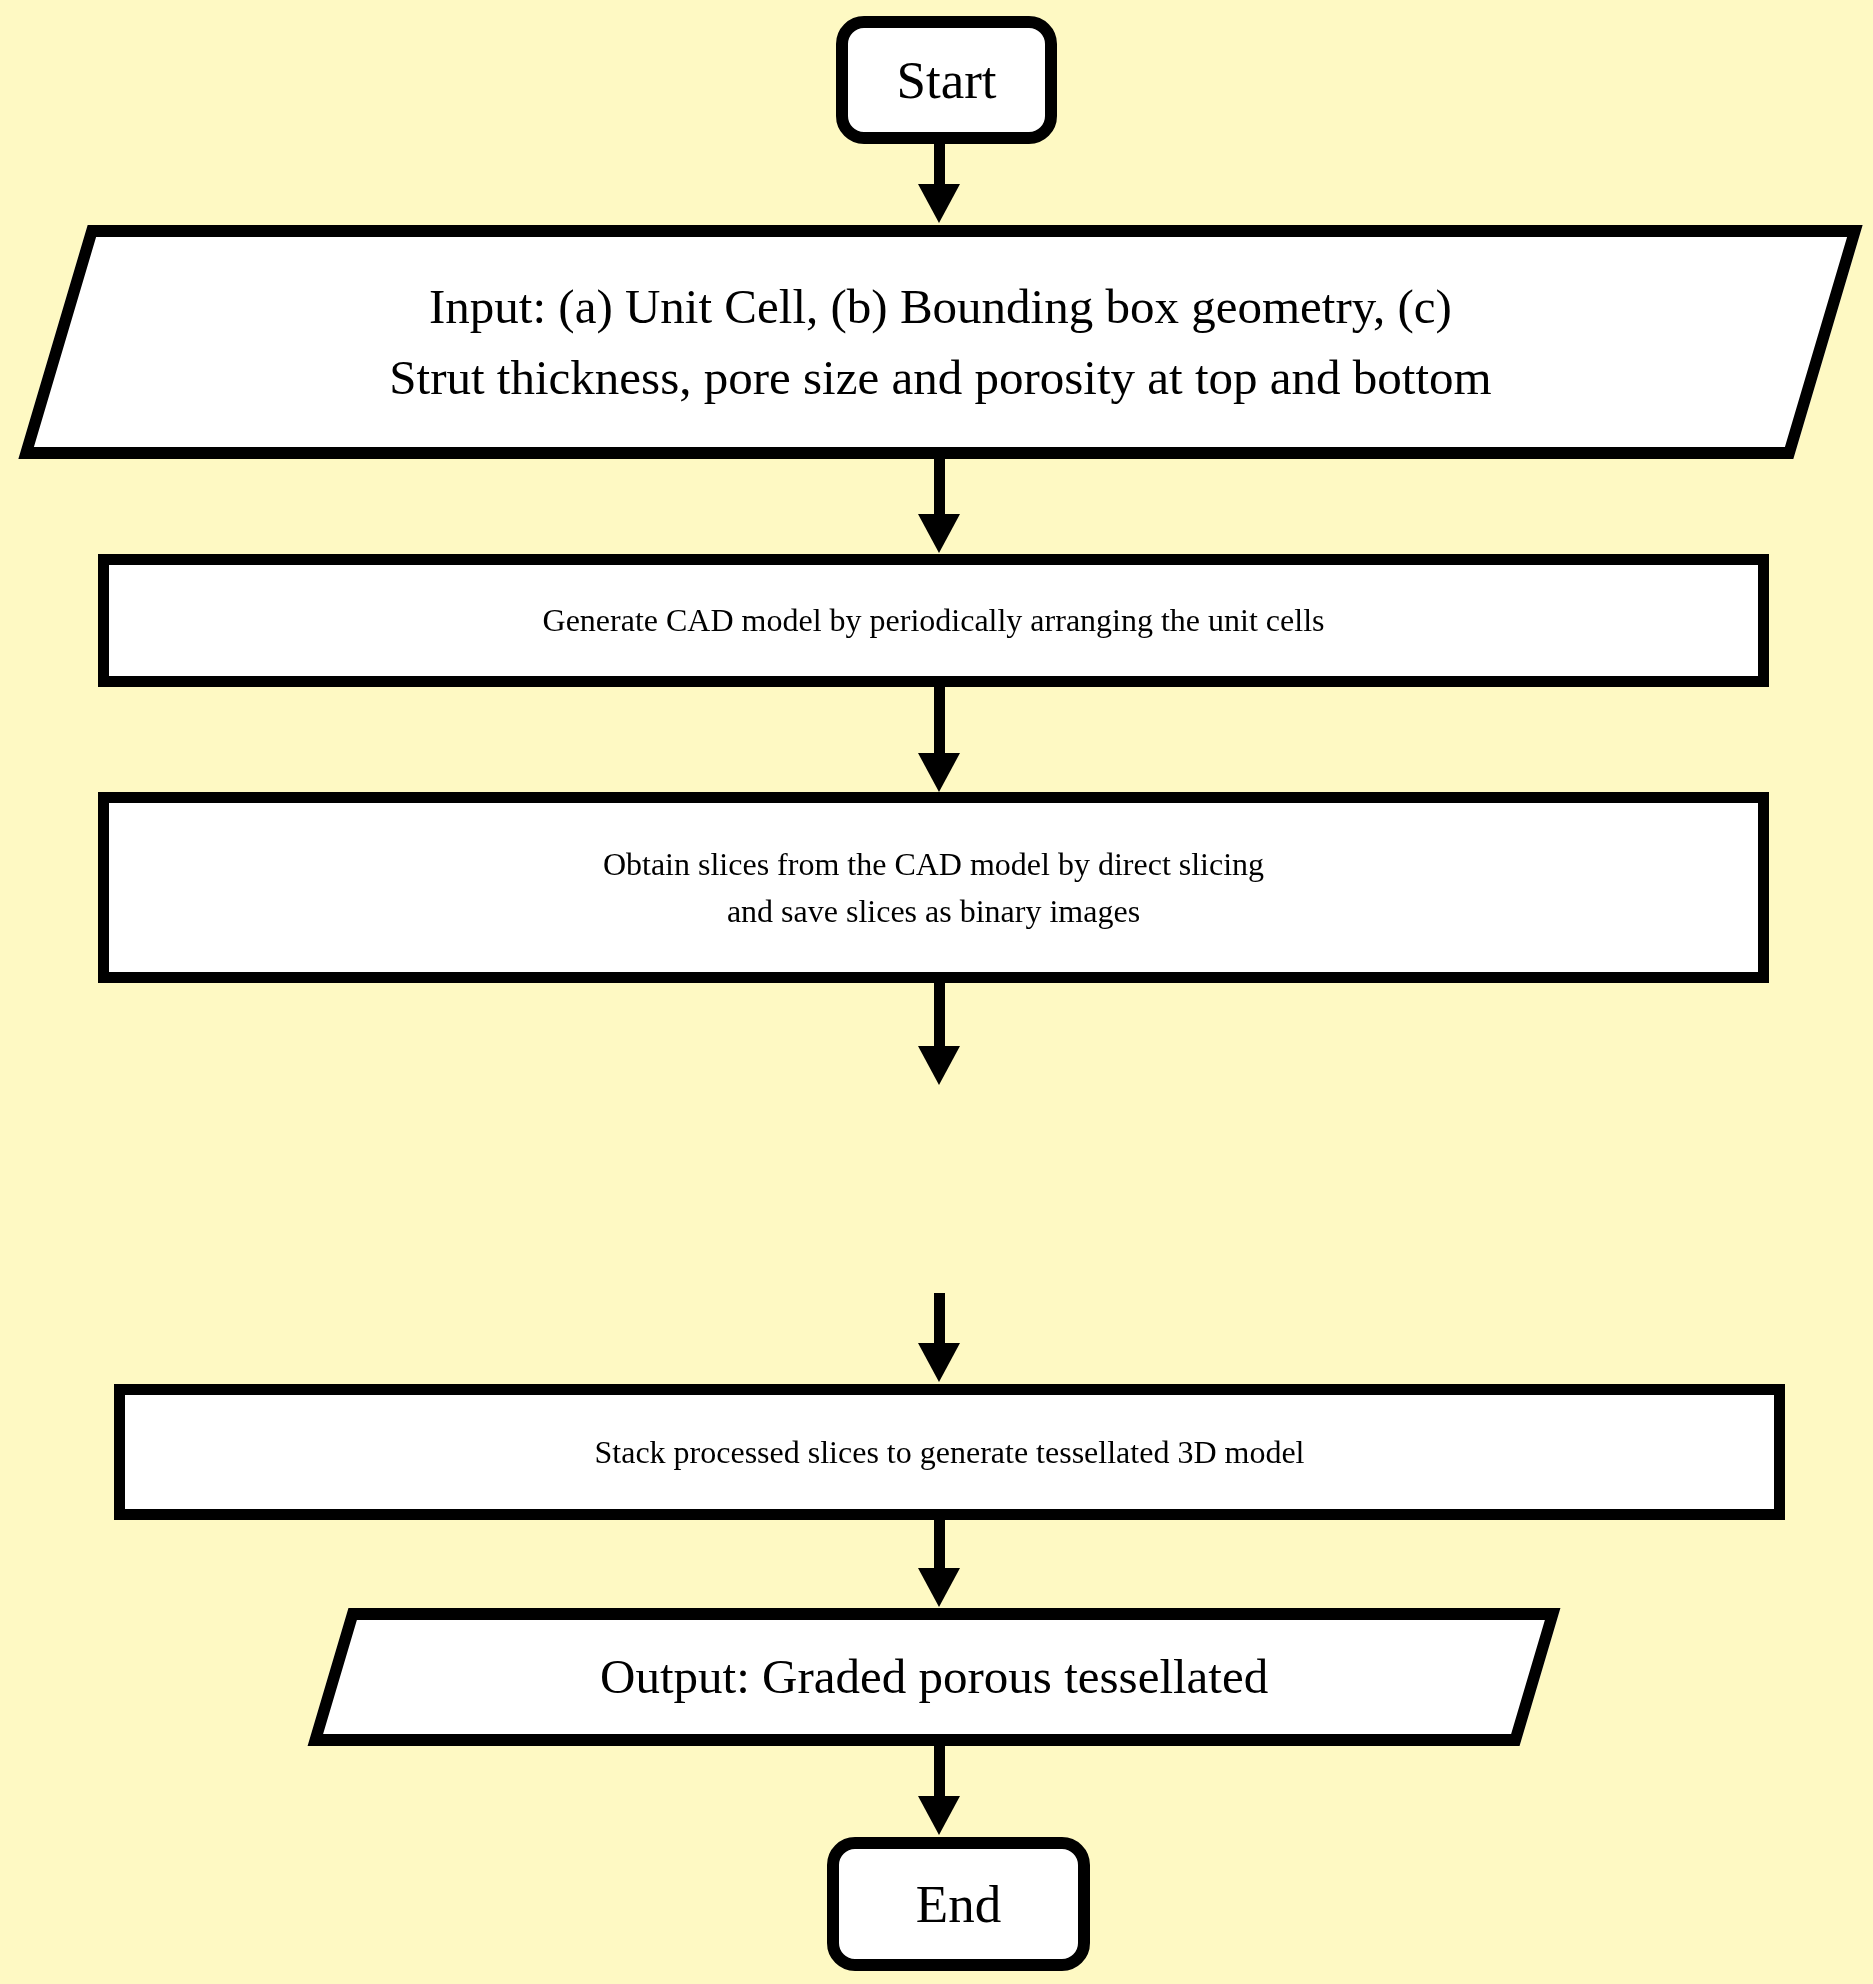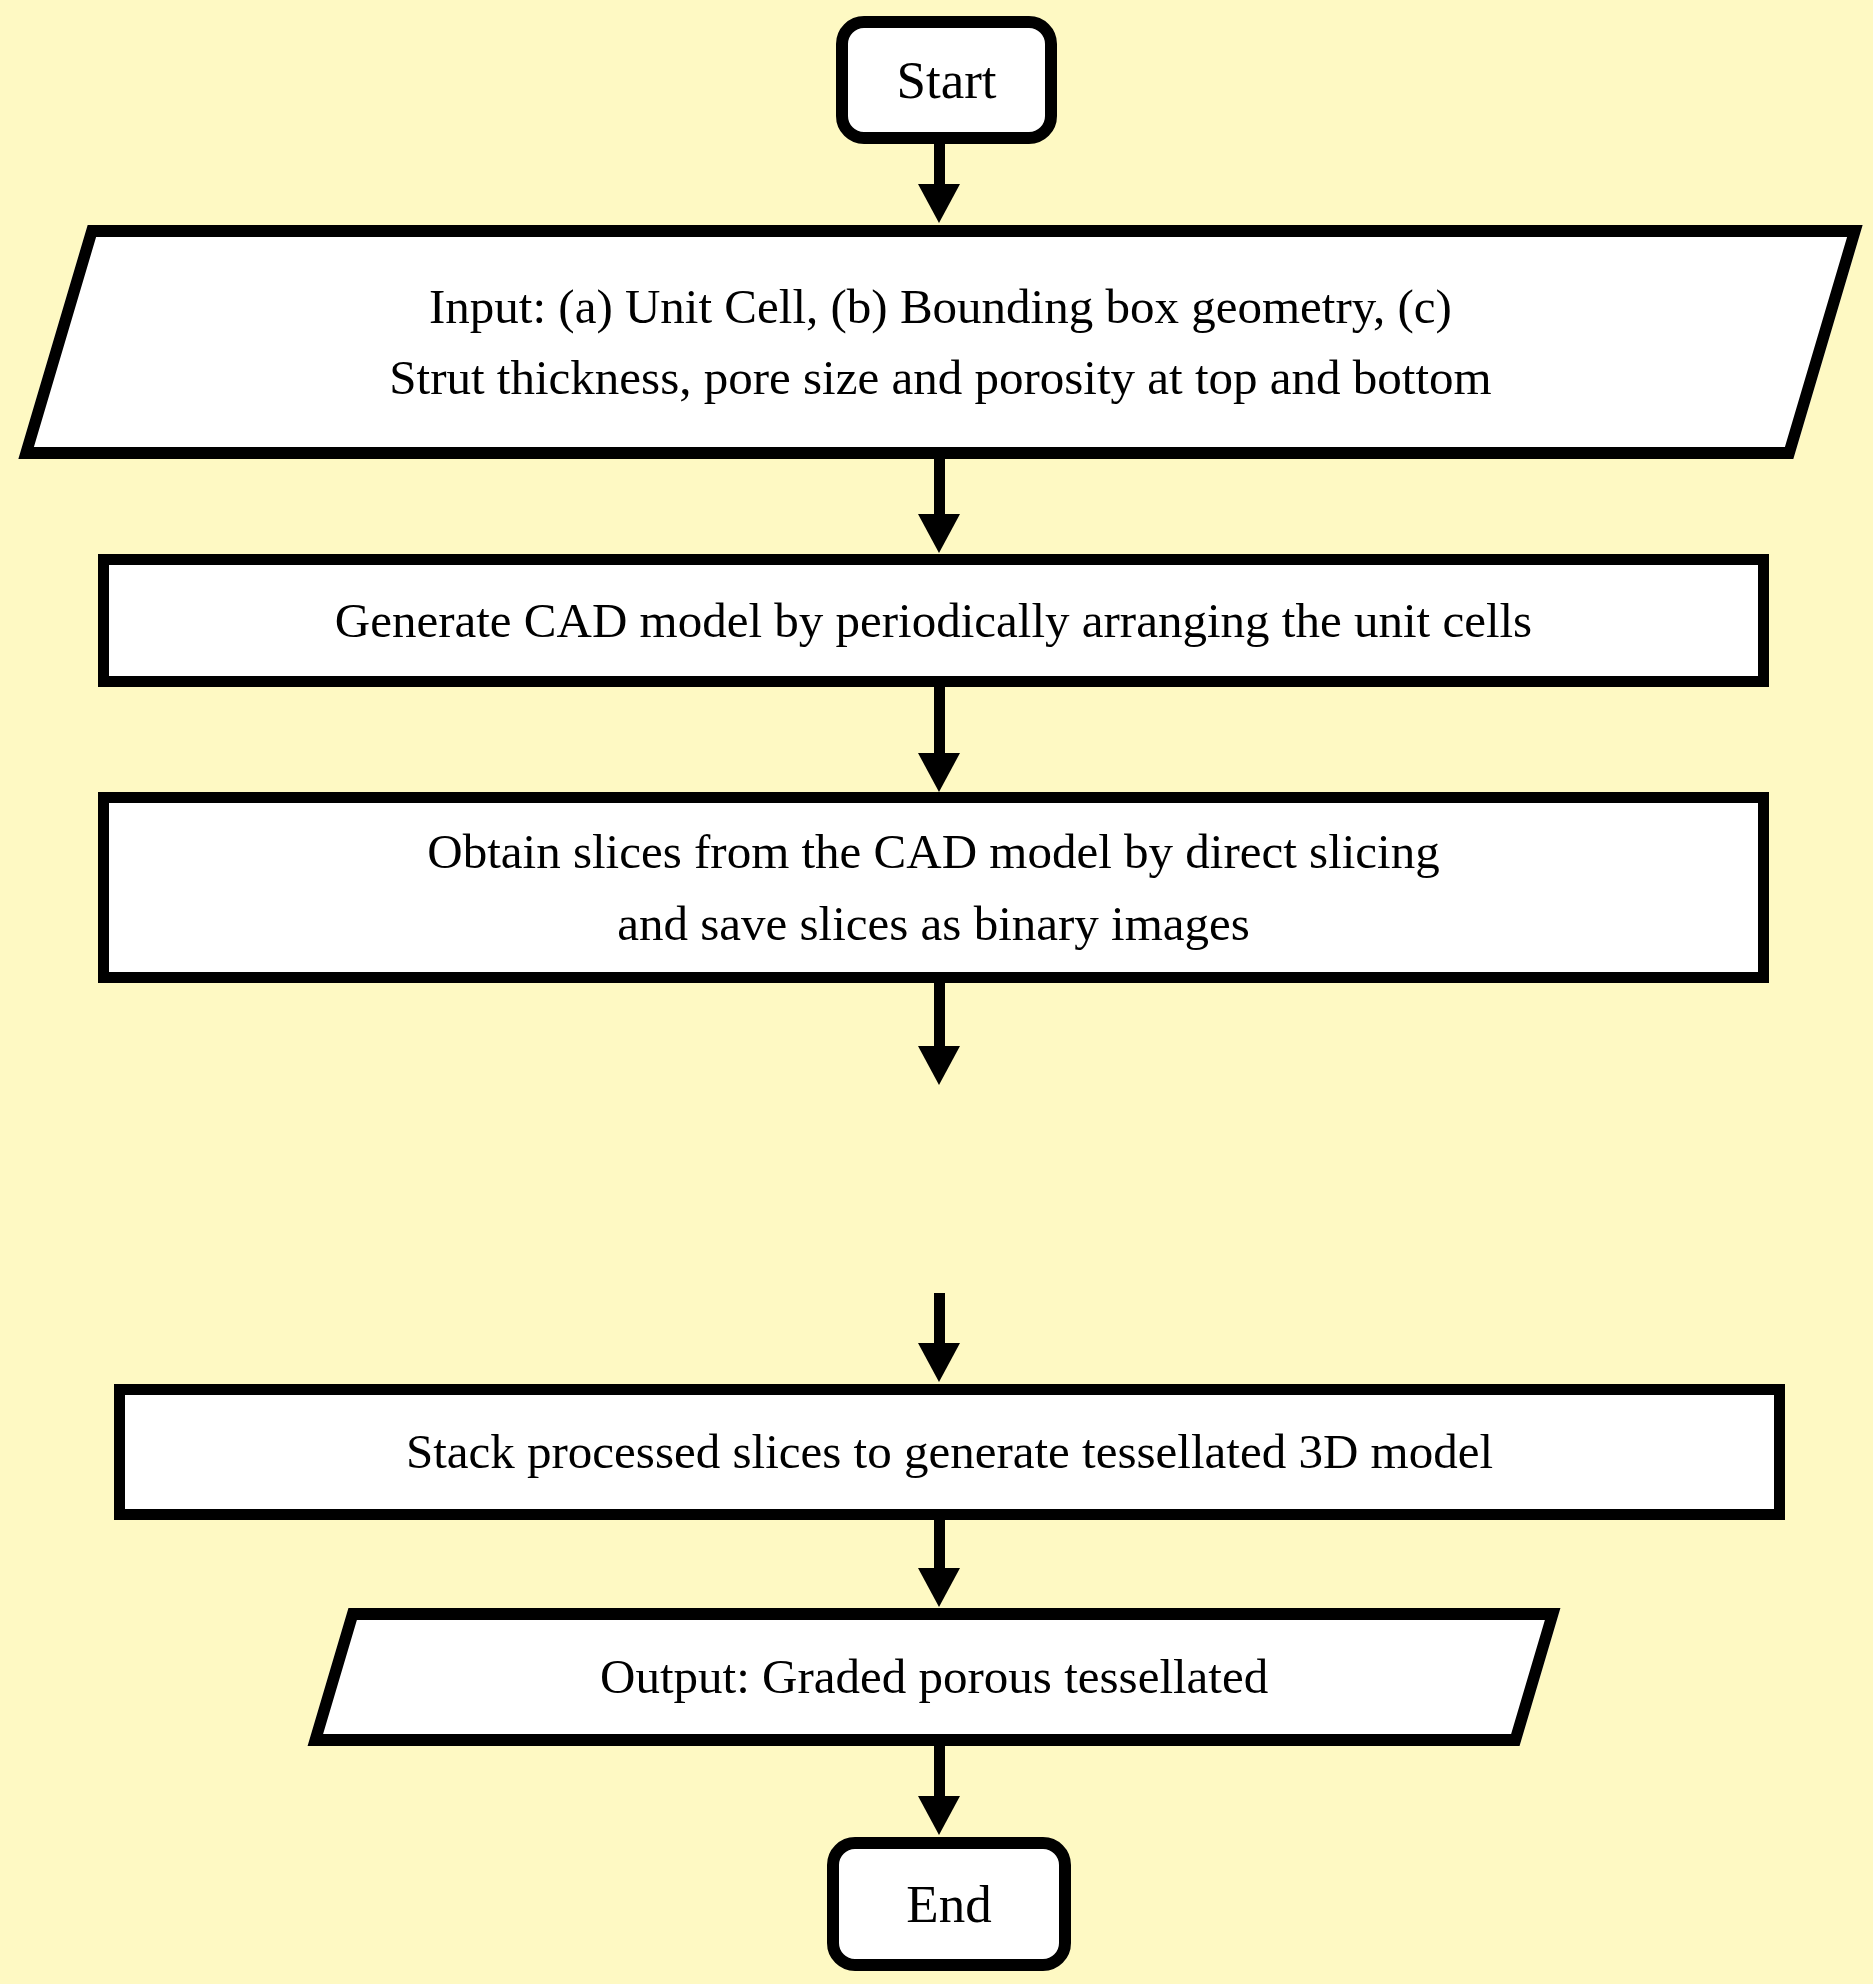--- a/index.html
+++ b/index.html
@@ -35,28 +35,28 @@
   }
 
   
   .terminator {
     border: 12.7px solid #000000;
     border-radius: 28px;
     font-size: 53px;
     line-height: 1.1;
   }
   #n-start { left: 836px; top: 16px;   width: 221px; height: 128px; }
-  #n-end   { left: 827px; top: 1837px; width: 244px; height: 134px; }
+  #n-end   { left: 827px; top: 1837px; width: 263px; height: 134px; }
 
   
   .process {
     left: 98px;
     width: 1671px;
     border: 11.3px solid #000000;
-    font-size: 49px;
+    font-size: 32px;
     line-height: 1.45;
   }
   #n-generate { top: 554px;  height: 133px; }
   #n-slice    { top: 792px; height: 191px; justify-content: center; }
   #n-erode    { top: 1087px; height: 200px; }
   #n-stack    { top: 1384px; height: 136px; margin-left: 16px; }
 
   
   .io {
     border: 12px solid #000000;

